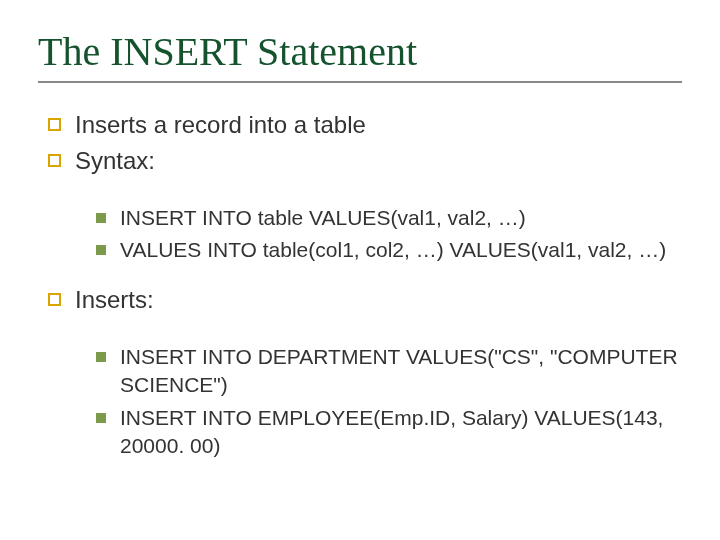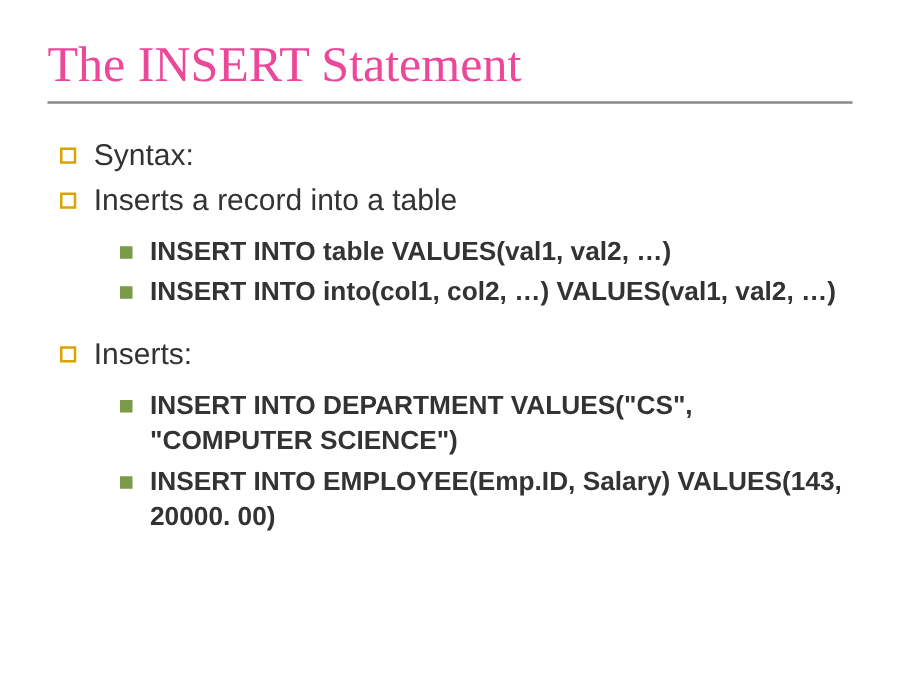--- a/index.html
+++ b/index.html
@@ -9,21 +9,21 @@
     background: #ffffff;
     font-family: Verdana, Geneva, sans-serif;
     color: #333333;
     padding: 28px 38px;
     overflow: hidden;
   }
   .title {
     font-family: "Times New Roman", Times, serif;
     font-size: 40px;
     font-weight: 400;
-    color: #ec4899;
+    color: #14532d;
     border-bottom: 2px solid #888888;
     padding-bottom: 6px;
     margin-bottom: 26px;
   }
   .level1 {
     padding-left: 10px;
   }
   .level1-item {
     display: flex;
     align-items: flex-start;
@@ -38,23 +38,22 @@
     margin-top: 9px;
     margin-right: 14px;
   }
   .level1-text {
     font-size: 24px;
     line-height: 1.35;
     color: #333333;
   }
   .level2 {
     padding-left: 58px;
-    margin-top: 10px;
+    margin-top: 26px;
     margin-bottom: 20px;
-    font-weight: bold;
   }
   .level2-item {
     display: flex;
     align-items: flex-start;
     margin-bottom: 4px;
   }
   .level2-bullet {
     width: 10px;
     height: 10px;
     background: #7b9b4a;
@@ -69,36 +68,36 @@
   }
 </style>
 </head>
 <body>
 
 <div class="title">The INSERT Statement</div>
 
 <div class="level1">
   <div class="level1-item">
     <div class="level1-bullet"></div>
-    <div class="level1-text">Syntax:</div>
+    <div class="level1-text">Inserts a record into a table</div>
   </div>
   <div class="level1-item">
     <div class="level1-bullet"></div>
-    <div class="level1-text">Inserts a record into a table</div>
+    <div class="level1-text">Syntax:</div>
   </div>
 </div>
 
 <div class="level2">
   <div class="level2-item">
     <div class="level2-bullet"></div>
     <div class="level2-text">INSERT INTO table VALUES(val1, val2, …)</div>
   </div>
   <div class="level2-item">
     <div class="level2-bullet"></div>
-    <div class="level2-text">INSERT INTO into(col1, col2, …) VALUES(val1, val2, …)</div>
+    <div class="level2-text">VALUES INTO table(col1, col2, …) VALUES(val1, val2, …)</div>
   </div>
 </div>
 
 <div class="level1">
   <div class="level1-item">
     <div class="level1-bullet"></div>
     <div class="level1-text">Inserts:</div>
   </div>
 </div>
 

